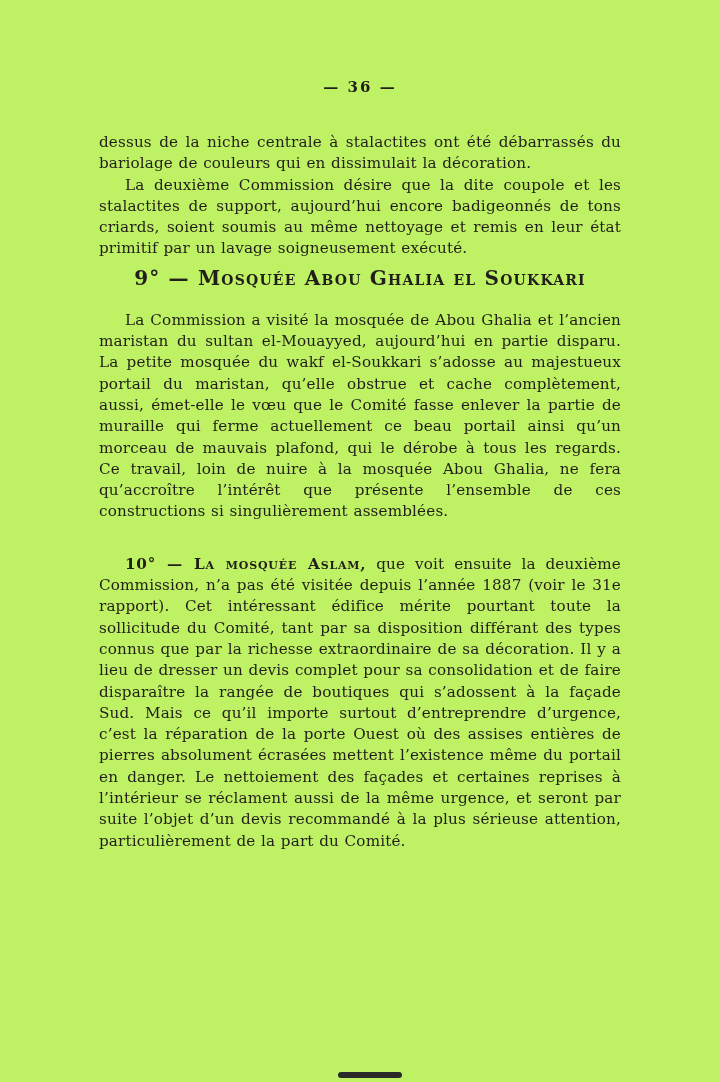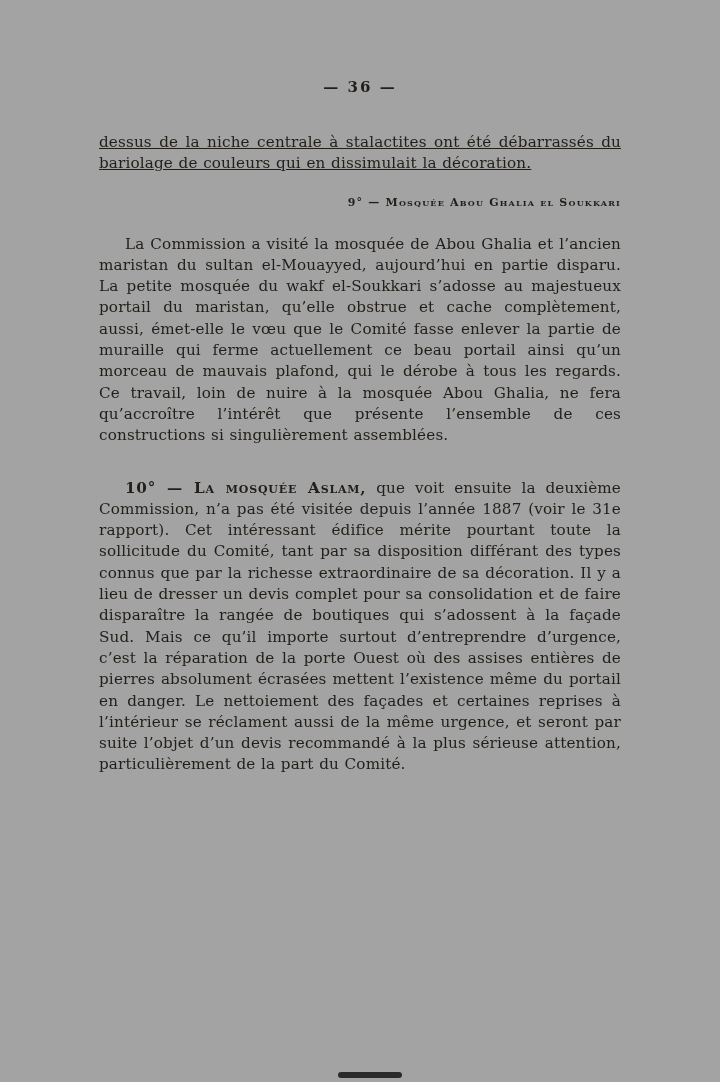--- a/index.html
+++ b/index.html
@@ -5,21 +5,21 @@
   html, body {
     margin: 0;
     padding: 0;
     background: #e9e7e2;
   }
   .page {
     position: relative;
     width: 720px;
     height: 1082px;
     margin: 0 auto;
-    background: #a3a3a3;
+    background: #bef264;
     color: #221e19;
     font-family: "DejaVu Serif", "Liberation Serif", serif;
     overflow: hidden;
   }
   .inner {
     width: 522px;
     margin: 0 auto;
     padding-top: 78px;
   }
   .page-number {
@@ -35,33 +35,32 @@
     line-height: 21.3px;
     text-align: justify;
     text-indent: 26px;
     letter-spacing: 0.15px;
     word-spacing: 0.6px;
     hyphens: auto;
     -webkit-hyphens: auto;
   }
   .para.no-indent {
     text-indent: 0;
-    text-decoration: underline;
   }
   .para.section-gap {
     margin-top: 31px;
   }
   .heading {
-    text-align: right;
+    text-align: center;
     font-variant: small-caps;
-    font-size: 11px;
+    font-size: 20px;
     font-weight: 600;
     letter-spacing: 1.2px;
     line-height: 21px;
-    margin: 17px 0 21px 0;
+    margin: 8px 0 21px 0;
   }
   .smallcaps {
     font-variant: small-caps;
     letter-spacing: 0.8px;
     font-weight: 600;
   }
   .scan-artifact {
     position: absolute;
     left: 338px;
     bottom: 4px;
@@ -74,20 +73,21 @@
 </head>
 <body>
 
 <div class="page">
   <div class="inner">
 
     <div class="page-number">— 36 —</div>
 
     <p class="para no-indent">dessus de la niche centrale à stalactites ont été débarrassés du bariolage de couleurs qui en dissimulait la décoration.</p>
 
+    <p class="para">La deuxième Commission désire que la dite coupole et les stalactites de support, aujourd’hui encore badigeonnés de tons criards, soient soumis au même nettoyage et remis en leur état primitif par un lavage soigneusement exécuté.</p>
 
     <div class="heading">
       <div>9° — Mosquée Abou Ghalia el Soukkari</div>
     </div>
 
     <p class="para">La Commission a visité la mosquée de Abou Ghalia et l’ancien maristan du sultan el-Mouayyed, aujourd’hui en partie disparu. La petite mosquée du wakf el-Soukkari s’adosse au majestueux portail du maristan, qu’elle obstrue et cache complètement, aussi, émet-elle le vœu que le Comité fasse enlever la partie de muraille qui ferme actuellement ce beau portail ainsi qu’un morceau de mauvais plafond, qui le dérobe à tous les regards. Ce travail, loin de nuire à la mosquée Abou Ghalia, ne fera qu’accroître l’intérêt que présente l’ensemble de ces constructions si singulièrement assemblées.</p>
 
     <p class="para section-gap">
       <span class="smallcaps">10° — La mosquée Aslam,</span><span> que voit ensuite la deuxième Commission, n’a pas été visitée depuis l’année 1887 (voir le 31e rapport). Cet intéressant édifice mérite pourtant toute la sollicitude du Comité, tant par sa disposition différant des types connus que par la richesse extraordinaire de sa décoration. Il y a lieu de dresser un devis complet pour sa consolidation et de faire disparaître la rangée de boutiques qui s’adossent à la façade Sud. Mais ce qu’il importe surtout d’entreprendre d’urgence, c’est la réparation de la porte Ouest où des assises entières de pierres absolument écrasées mettent l’existence même du portail en danger. Le nettoiement des façades et certaines reprises à l’intérieur se réclament aussi de la même urgence, et seront par suite l’objet d’un devis recommandé à la plus sérieuse attention, particulièrement de la part du Comité.</span>
     </p>

